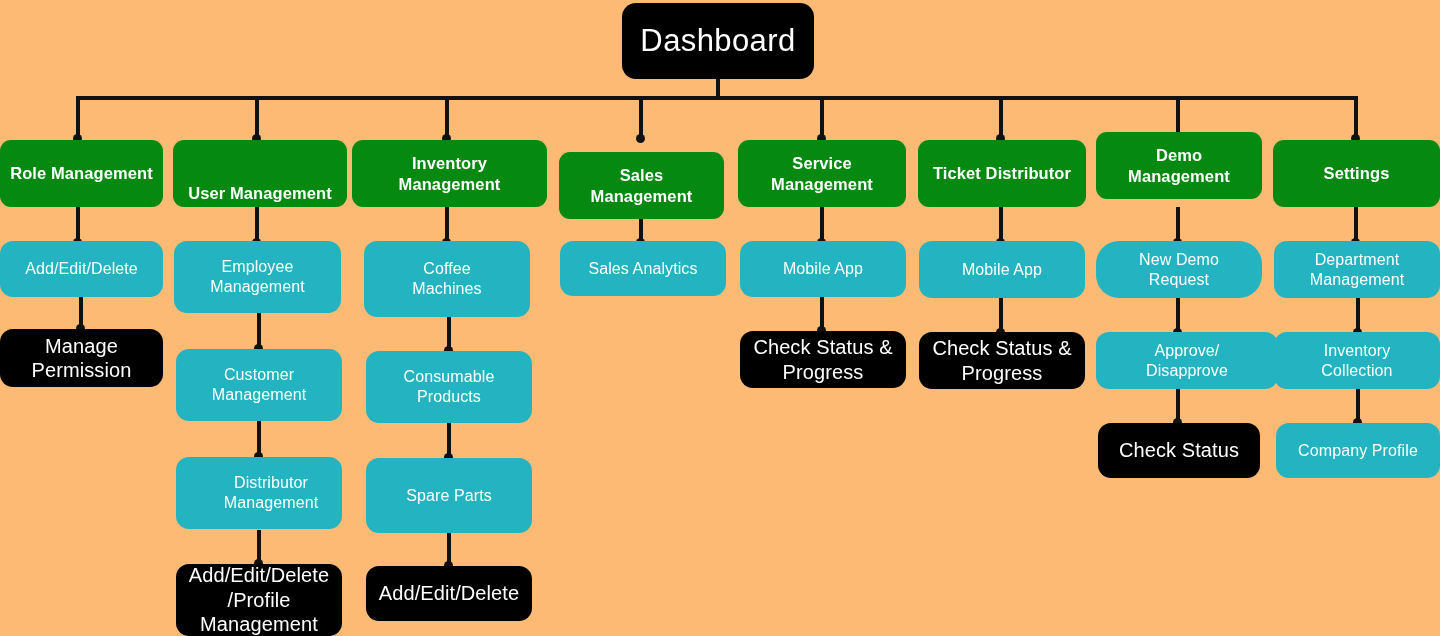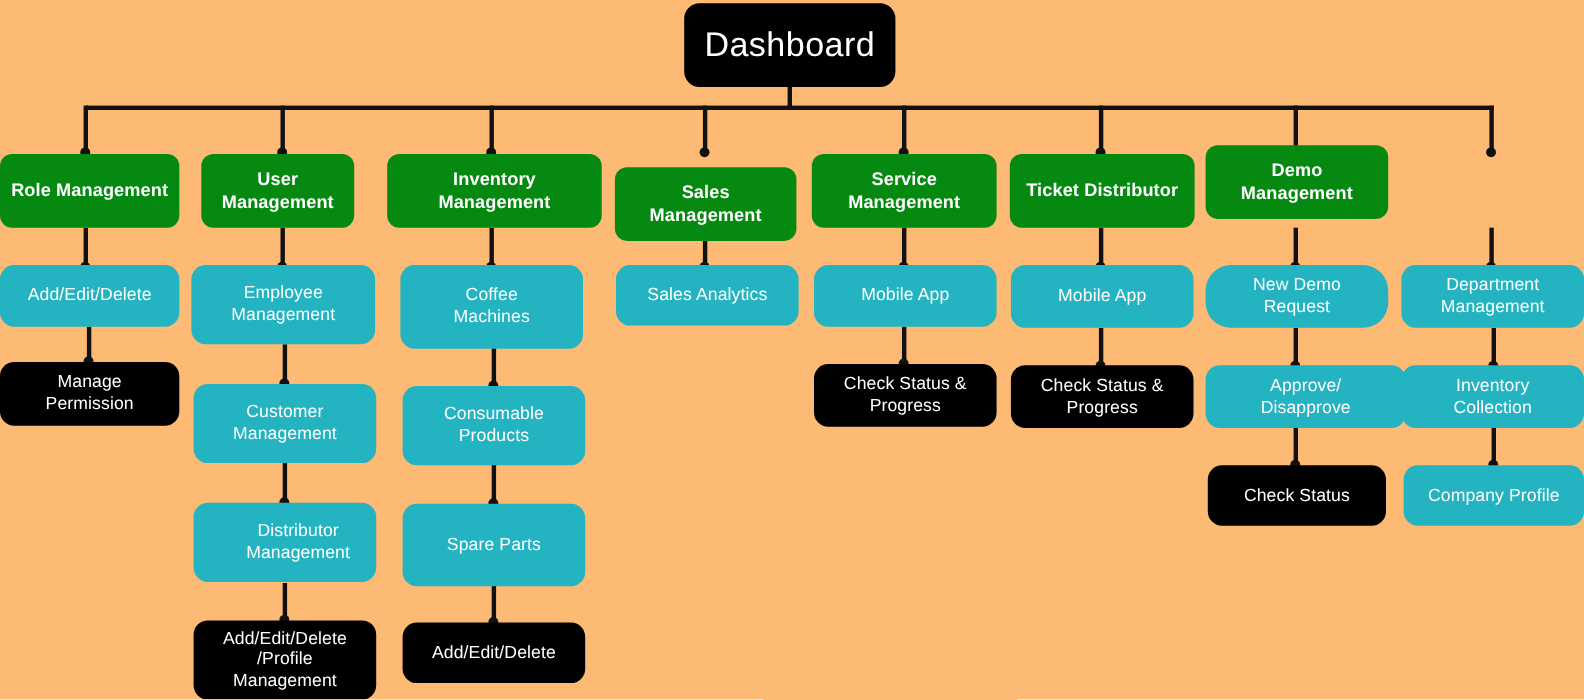--- a/index.html
+++ b/index.html
@@ -48,21 +48,21 @@
     font-weight: 700;
     border-radius: 11px;
   }
   .node.teal {
     background: #23b3c1;
     font-size: 16px;
     border-radius: 13px;
   }
   .node.dark {
     background: #000000;
-    font-size: 16px;
+    font-size: 20px;
     border-radius: 13px;
   }
   
   .vline {
     position: absolute;
     background: #111111;
     width: 4px;
   }
   .hline {
     position: absolute;
@@ -152,37 +152,40 @@
   <div class="vline" style="left:1356px; top:389px; height:37px;"></div>
   <div class="dot" style="left:1353px; top:418px;"></div>
 
   <div class="node root" style="left:622px; top:3px; width:192px; height:76px;">
     <span class="label">Dashboard</span>
   </div>
 
   <div class="node lvl1" style="left:0px; top:140px; width:163px; height:67px;">
     <span class="label">Role Management</span>
   </div>
-  <div class="node lvl1" style="left:183px; top:140px; width:139px; height:67px;">
+  <div class="node lvl1" style="left:173px; top:140px; width:174px; height:67px;align-items:flex-end;">
     <span class="label">User Management</span>
   </div>
   <div class="node lvl1" style="left:352px; top:140px; width:195px; height:67px;">
     <span class="label">Inventory Management</span>
   </div>
   <div class="node lvl1" style="left:559px; top:140px; width:165px; height:67px;margin-top:12px;">
     <span class="label">Sales Management</span>
   </div>
   <div class="node lvl1" style="left:738px; top:140px; width:168px; height:67px;">
     <span class="label">Service Management</span>
   </div>
   <div class="node lvl1" style="left:918px; top:140px; width:168px; height:67px;">
     <span class="label">Ticket Distributor</span>
   </div>
   <div class="node lvl1" style="left:1096px; top:132px; width:166px; height:67px;">
     <span class="label">Demo Management</span>
+  </div>
+  <div class="node lvl1" style="left:1273px; top:140px; width:167px; height:67px;">
+    <span class="label">Settings</span>
   </div>
 
   <div class="node teal" style="left:0px; top:241px; width:163px; height:56px;">
     <span class="label">Add/Edit/Delete</span>
   </div>
   <div class="node dark" style="left:0px; top:329px; width:163px; height:58px;">
     <span class="label">Manage
 Permission</span>
   </div>
 

